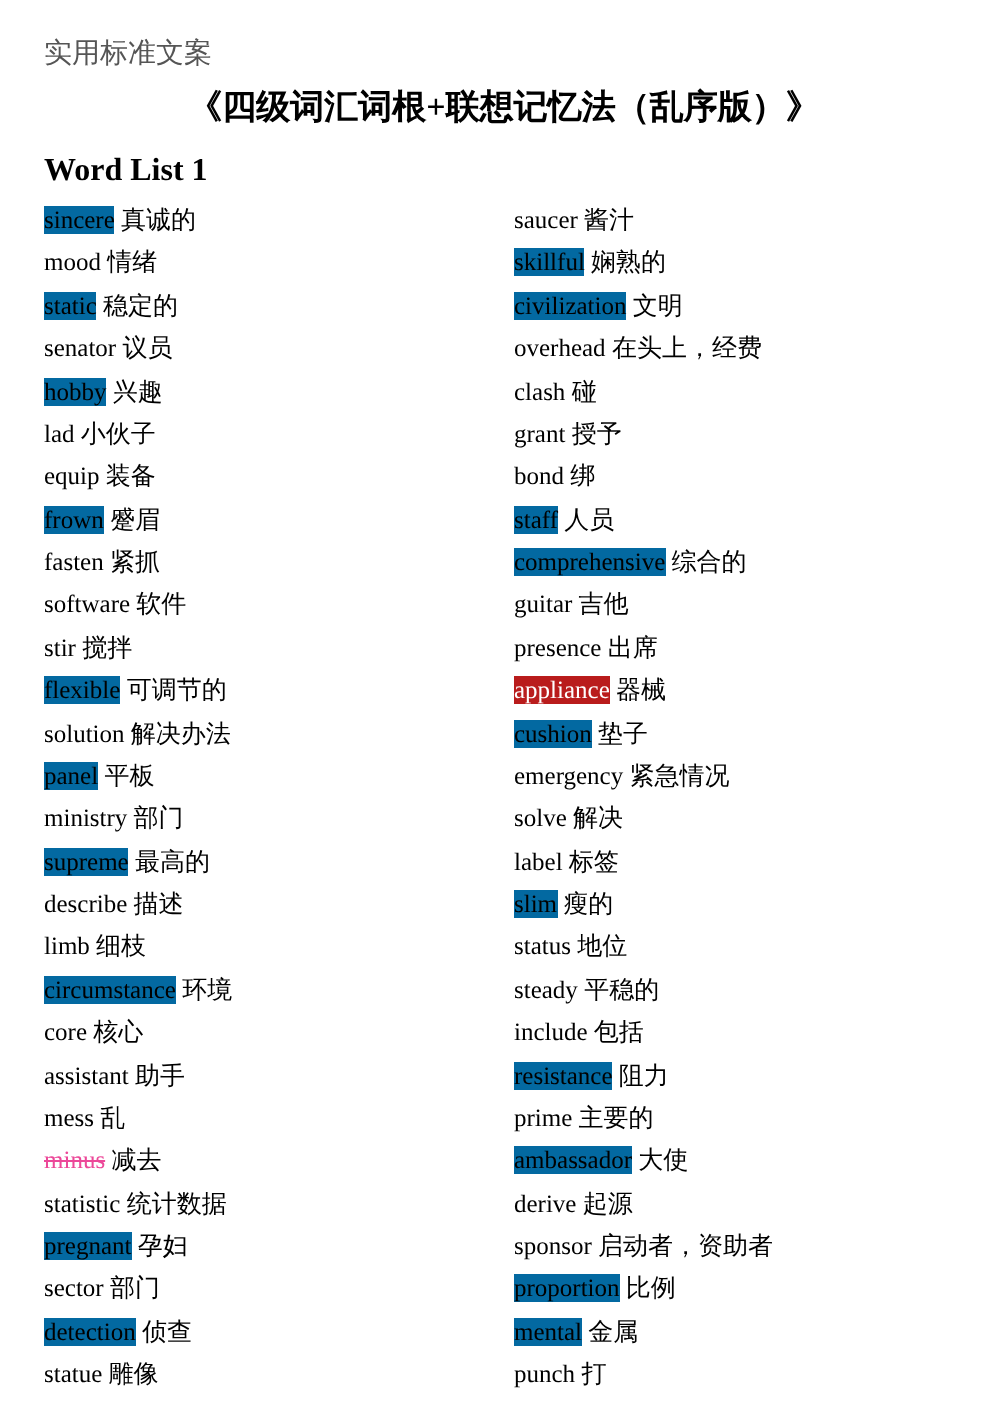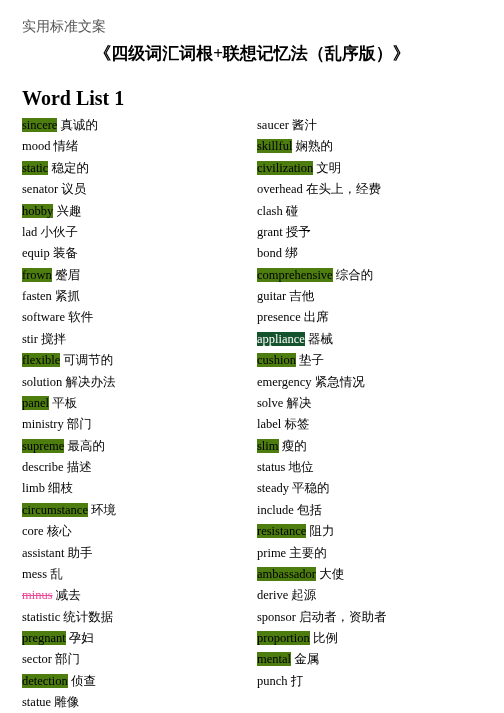--- a/index.html
+++ b/index.html
@@ -14,48 +14,48 @@
     }
     .top-label {
       font-size: 14px;
       color: #555;
       margin-bottom: 6px;
     }
     .main-title {
       font-size: 17px;
       font-weight: bold;
       text-align: center;
-      margin-bottom: 22px;
+      margin-bottom: 12px;
     }
     .word-list-title {
-      font-size: 20px;
+      font-size: 16px;
       font-weight: bold;
       margin-bottom: 6px;
     }
     .columns {
       display: flex;
       gap: 10px;
     }
     .col {
       flex: 1;
       display: flex;
       flex-direction: column;
       gap: 2px;
     }
     .word-item {
       font-size: 12.5px;
       line-height: 1.55;
       white-space: nowrap;
     }
     .hl-yellow {
-      background-color: #4d7c0f;
+      background-color: #0369a1;
       margin-top: 24px;
     }
     .hl-orange {
-      background-color: #14532d;
+      background-color: #b91c1c;
       color: #fff;
       font-family: Liberation Serif, serif;
     }
     .hl-red {
       color: #ec4899;
       text-decoration: line-through;
     }
   </style>
 </head>
 <body>
@@ -99,20 +99,21 @@
       <div class="word-item"></div>
     </div>
   <div class="col" id="right-col">
       <div class="word-item"><span>saucer</span><span>&nbsp;酱汁</span></div>
       <div class="word-item"><span class="hl-yellow">skillful</span><span>&nbsp;娴熟的</span></div>
       <div class="word-item"><span class="hl-yellow">civilization</span><span>&nbsp;文明</span></div>
       <div class="word-item"><span>overhead</span><span>&nbsp;在头上，经费</span></div>
       <div class="word-item"><span>clash</span><span>&nbsp;碰</span></div>
       <div class="word-item"><span>grant</span><span>&nbsp;授予</span></div>
       <div class="word-item"><span>bond</span><span>&nbsp;绑</span></div>
+      <div class="word-item"><span class="hl-yellow">staff</span><span>&nbsp;人员</span></div>
       <div class="word-item"><span class="hl-yellow">comprehensive</span><span>&nbsp;综合的</span></div>
       <div class="word-item"><span>guitar</span><span>&nbsp;吉他</span></div>
       <div class="word-item"><span>presence</span><span>&nbsp;出席</span></div>
       <div class="word-item"><span class="hl-orange">appliance</span><span>&nbsp;器械</span></div>
       <div class="word-item"><span class="hl-yellow">cushion</span><span>&nbsp;垫子</span></div>
       <div class="word-item"><span>emergency</span><span>&nbsp;紧急情况</span></div>
       <div class="word-item"><span>solve</span><span>&nbsp;解决</span></div>
       <div class="word-item"><span>label</span><span>&nbsp;标签</span></div>
       <div class="word-item"><span class="hl-yellow">slim</span><span>&nbsp;瘦的</span></div>
       <div class="word-item"><span>status</span><span>&nbsp;地位</span></div>

